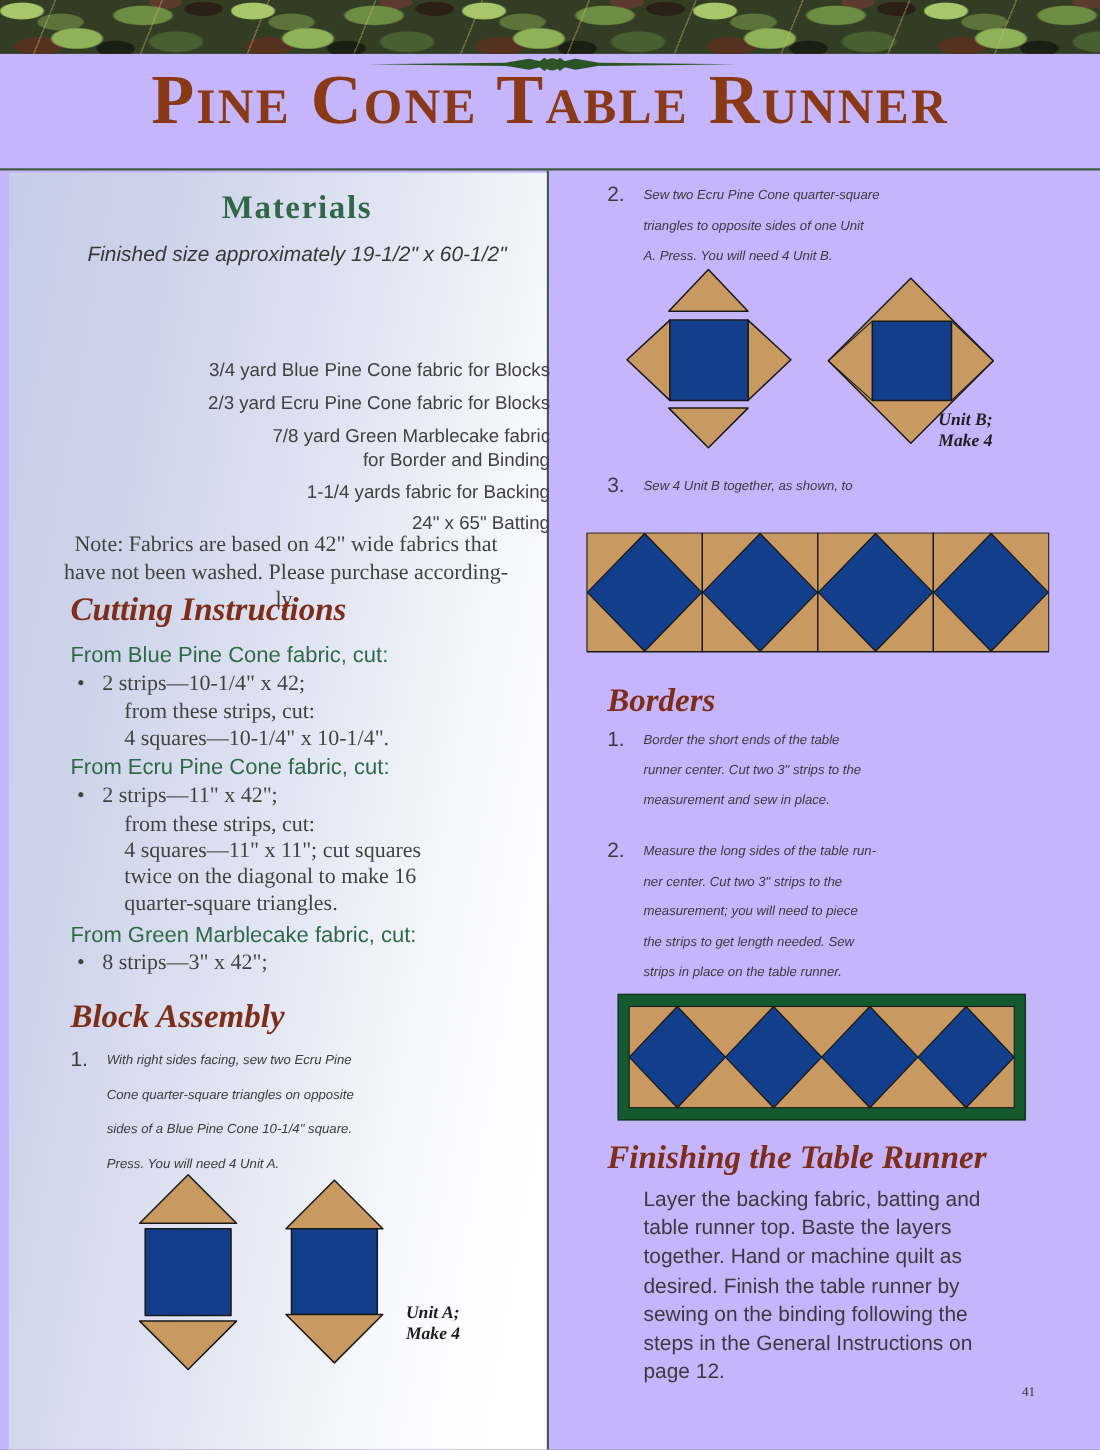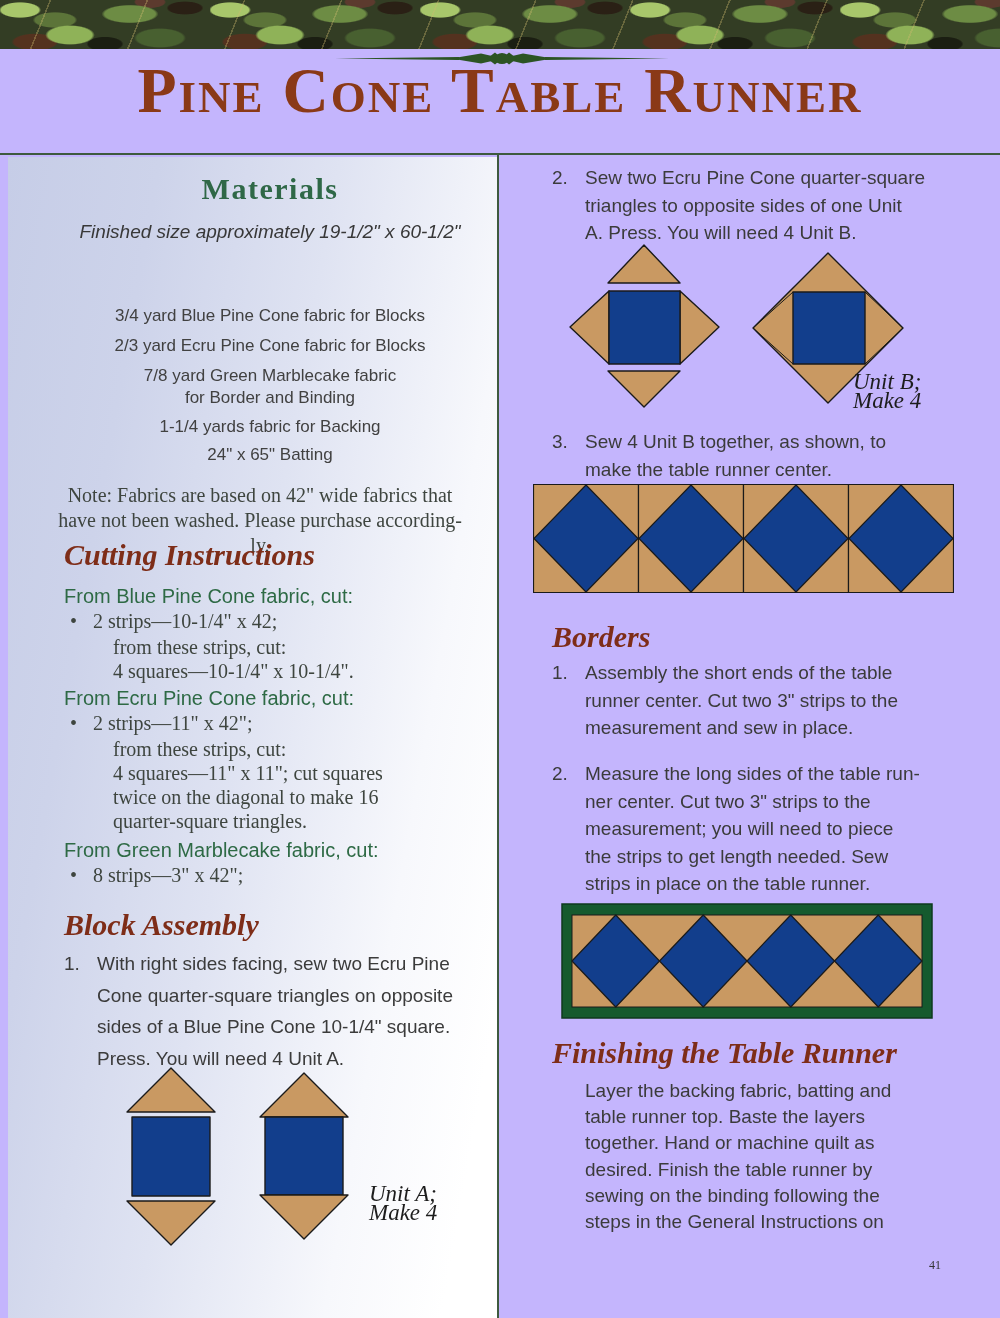--- a/index.html
+++ b/index.html
@@ -36,25 +36,25 @@
   .nowrap div{white-space:nowrap;}
   .sans{font-family:"Liberation Sans",sans-serif;color:#3b3b3b;}
   .serifbody{font-family:"Liberation Serif",serif;color:#3e453f;}
   .head-brown{font-family:"Liberation Serif",serif;font-style:italic;font-weight:700;
     font-size:30px;color:#7e2d18;white-space:nowrap;}
   .head-green{font-family:"Liberation Serif",serif;font-weight:700;font-size:30px;
     letter-spacing:1.5px;color:#2f6847;}
   .subhead-green{font-size:20px;font-weight:500;color:#2e6a45;white-space:nowrap;}
   .step{display:flex;}
   .step .num{width:33px;flex:none;font-size:19px;line-height:27.5px;}
-  .step .lines div{white-space:nowrap;font-size:19px;line-height:27.5px;}
+  .step .lines div{white-space:nowrap;font-size:12px;line-height:27.5px;font-style:italic;}
   .lh31 .num,.lh31 .lines div{line-height:31.5px;}
   .lh26 div{line-height:26.2px;}
-  .caption{font-family:"Liberation Serif",serif;font-style:italic;font-weight:400;
-    font-size:23px;line-height:19px;color:#1d1d1d;}
+  .caption{font-family:"Liberation Serif",serif;font-style:italic;font-weight:700;
+    font-size:16px;line-height:19px;color:#1d1d1d;}
   .bul{display:flex;font-size:20px;line-height:25px;}
   .bul .dot{width:23px;flex:none;}
   .subline{white-space:nowrap;font-size:20px;line-height:25px;}
   svg{display:block;}
 </style>
 </head>
 <body>
 
 <div class="page">
 
@@ -73,21 +73,21 @@
   <div class="title">Pine Cone Table Runner</div>
   <div class="hrule"></div>
   <div class="vrule"></div>
   <div class="left-panel"></div>
 
   <div class="abs head-green center" style="left:40px;top:172px;width:460px;">Materials</div>
 
   <div class="abs sans center" style="left:30px;top:221px;width:480px;font-size:19px;font-style:italic;color:#383838;white-space:nowrap;">Finished size approximately 19-1/2" x 60-1/2"</div>
 
 
-  <div class="abs sans center nowrap" style="left:40px;top:305px;width:460px;font-size:17px;color:#414141;">
+  <div class="abs sans center nowrap" style="left:40px;top:326px;width:460px;font-size:17px;color:#414141;text-align:right;">
     <div style="line-height:22px;margin-bottom:8px;">3/4 yard Blue Pine Cone fabric for Blocks</div>
     <div style="line-height:22px;margin-bottom:8px;">2/3 yard Ecru Pine Cone fabric for Blocks</div>
     <div style="line-height:22px;">7/8 yard Green Marblecake fabric</div>
     <div style="line-height:22px;margin-bottom:7px;">for Border and Binding</div>
     <div style="line-height:22px;margin-bottom:6px;">1-1/4 yards fabric for Backing</div>
     <div style="line-height:22px;">24" x 65" Batting</div>
   </div>
 
   <div class="abs serifbody center nowrap" style="left:35px;top:483px;width:450px;font-size:20px;line-height:25px;">
     <div>Note: Fabrics are based on 42" wide fabrics that</div>
@@ -182,21 +182,20 @@
   </svg>
   <div class="abs caption" style="left:853px;top:372px;">
     <div>Unit B;</div>
     <div>Make 4</div>
   </div>
 
   <div class="abs sans step" style="left:552px;top:428px;">
     <div class="num">3.</div>
     <div class="lines">
       <div>Sew 4 Unit B together, as shown, to</div>
-      <div>make the table runner center.</div>
     </div>
   </div>
 
   <svg class="abs" style="left:533px;top:484px;" width="421" height="110" viewBox="0 0 421 110">
     <g stroke="#1a1a1a" stroke-width="1.2" stroke-linejoin="round">
       <rect x="0.5" y="0.5" width="105" height="108" fill="#c99962"></rect>
       <rect x="105.5" y="0.5" width="105" height="108" fill="#c99962"></rect>
       <rect x="210.5" y="0.5" width="105" height="108" fill="#c99962"></rect>
       <rect x="315.5" y="0.5" width="105" height="108" fill="#c99962"></rect>
       <polygon points="53,1 105,54.5 53,108 1,54.5" fill="#123e8c"></polygon>
@@ -204,21 +203,21 @@
       <polygon points="263,1 315,54.5 263,108 211,54.5" fill="#123e8c"></polygon>
       <polygon points="368,1 420,54.5 368,108 316,54.5" fill="#123e8c"></polygon>
     </g>
   </svg>
 
   <div class="abs head-brown" style="left:552px;top:620px;">Borders</div>
 
   <div class="abs sans step" style="left:552px;top:659px;">
     <div class="num">1.</div>
     <div class="lines">
-      <div>Assembly the short ends of the table</div>
+      <div>Border the short ends of the table</div>
       <div>runner center. Cut two 3" strips to the</div>
       <div>measurement and sew in place.</div>
     </div>
   </div>
 
   <div class="abs sans step" style="left:552px;top:760px;">
     <div class="num">2.</div>
     <div class="lines">
       <div>Measure the long sides of the table run-</div>
       <div>ner center. Cut two 3" strips to the</div>
@@ -241,17 +240,18 @@
 
   <div class="abs head-brown" style="left:552px;top:1036px;">Finishing the Table Runner</div>
 
   <div class="abs sans nowrap lh26" style="left:585px;top:1078px;font-size:19px;">
     <div>Layer the backing fabric, batting and</div>
     <div>table runner top. Baste the layers</div>
     <div>together. Hand or machine quilt as</div>
     <div>desired. Finish the table runner by</div>
     <div>sewing on the binding following the</div>
     <div>steps in the General Instructions on</div>
+    <div>page 12.</div>
   </div>
 
   <div class="abs serifbody" style="left:929px;top:1258px;font-size:12px;color:#333;">41</div>
 
 </div>
 
 </body></html>

